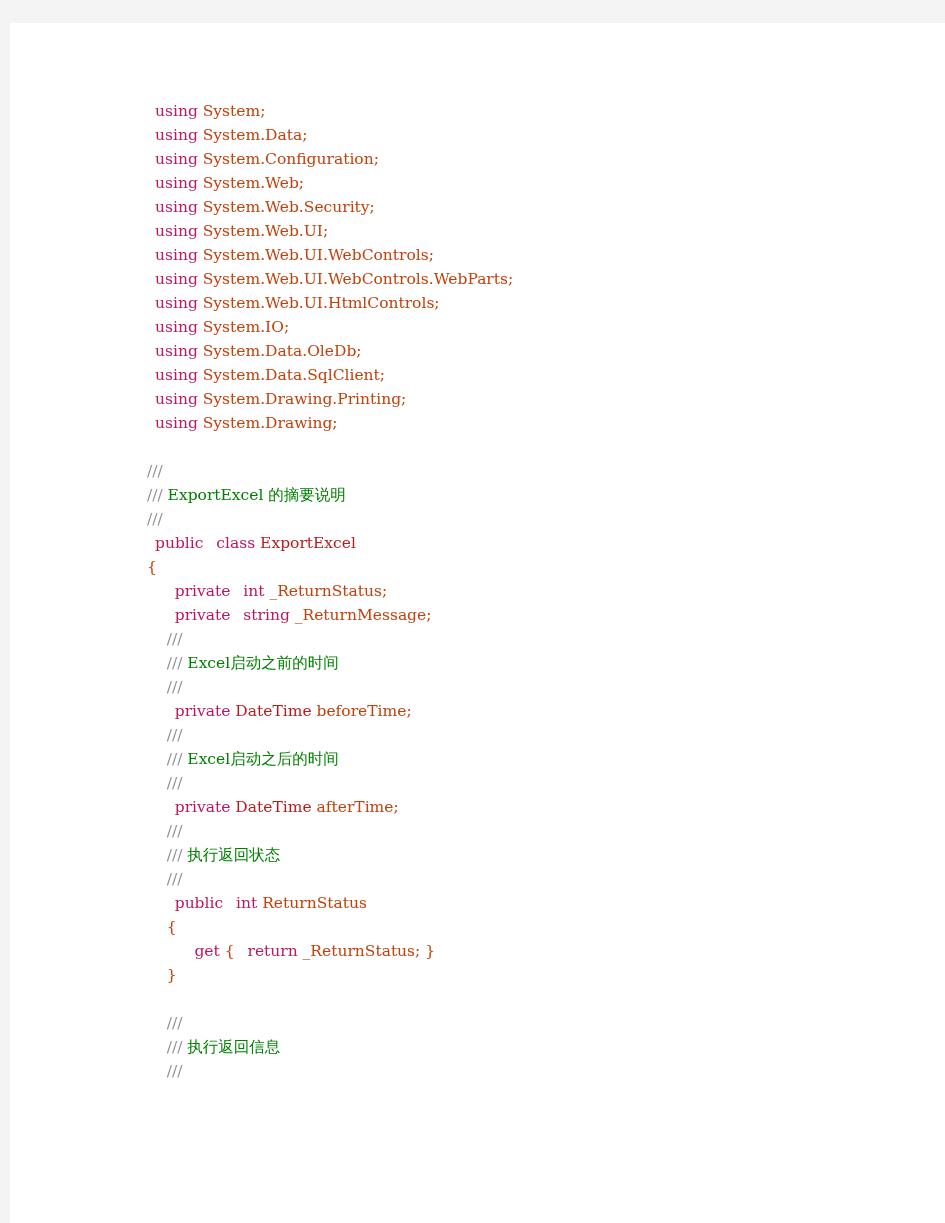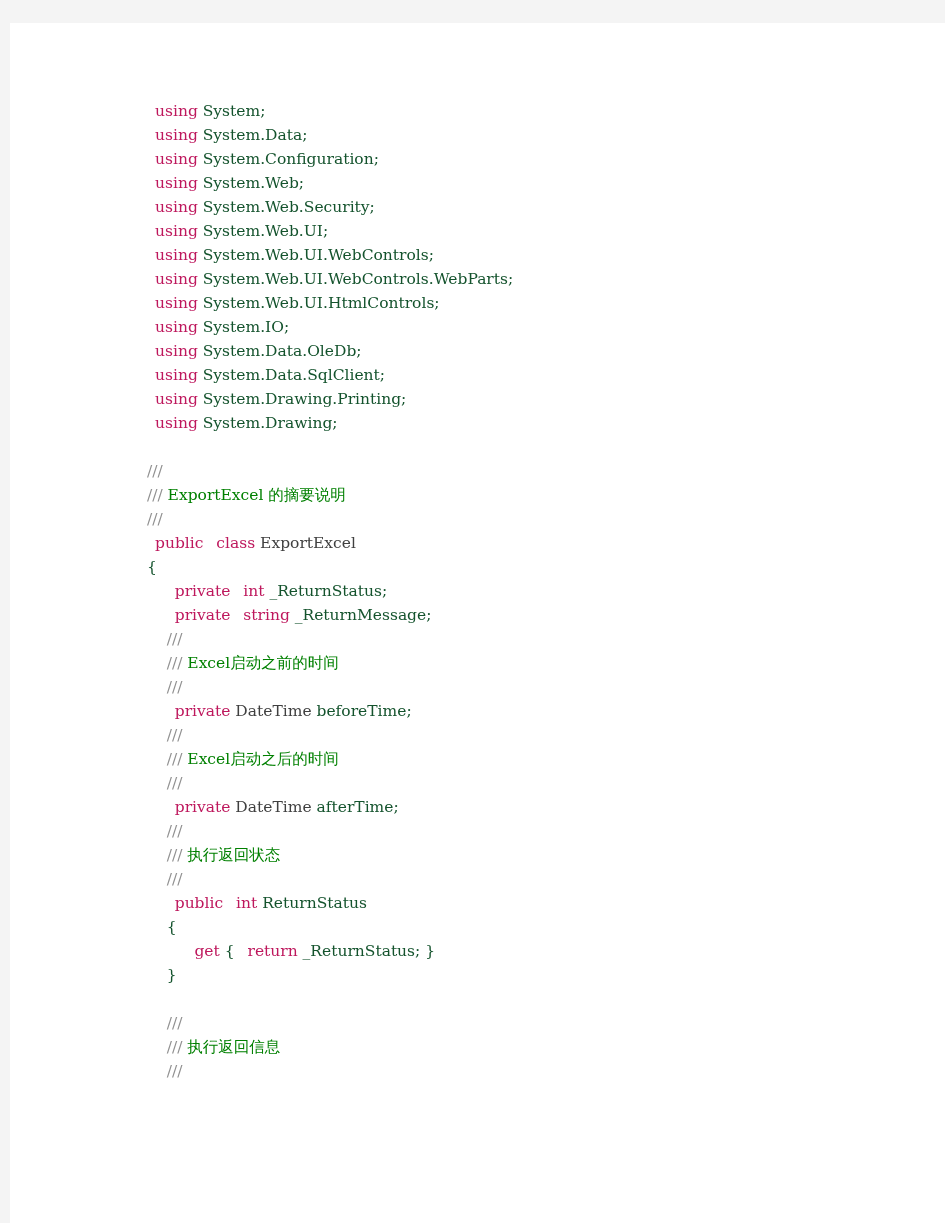--- a/index.html
+++ b/index.html
@@ -30,23 +30,23 @@
     font-size: 15.5px;
     line-height: 24px;
     white-space: pre;
     letter-spacing: 0px;
   }
   .line {
     height: 24px;
     white-space: pre;
   }
   .kw   { color: #be185d; margin-left: 8px; }
-  .type { color: #404040; }
+  .type { color: #b91c1c; }
   .cmt  { color: #008000; margin-top: 23px; }
-  .pln  { color: #14532d; }
+  .pln  { color: #c2410c; }
   .cmt-slash { color: #909090; }
 </style>
 </head>
 <body>
 
 <div id="page">
   <div id="code-listing"><div class="line"><span class="kw">using </span><span class="pln">System;</span></div><div class="line"><span class="kw">using </span><span class="pln">System.Data;</span></div><div class="line"><span class="kw">using </span><span class="pln">System.Configuration;</span></div><div class="line"><span class="kw">using </span><span class="pln">System.Web;</span></div><div class="line"><span class="kw">using </span><span class="pln">System.Web.Security;</span></div><div class="line"><span class="kw">using </span><span class="pln">System.Web.UI;</span></div><div class="line"><span class="kw">using </span><span class="pln">System.Web.UI.WebControls;</span></div><div class="line"><span class="kw">using </span><span class="pln">System.Web.UI.WebControls.WebParts;</span></div><div class="line"><span class="kw">using </span><span class="pln">System.Web.UI.HtmlControls;</span></div><div class="line"><span class="kw">using </span><span class="pln">System.IO;</span></div><div class="line"><span class="kw">using </span><span class="pln">System.Data.OleDb;</span></div><div class="line"><span class="kw">using </span><span class="pln">System.Data.SqlClient;</span></div><div class="line"><span class="kw">using </span><span class="pln">System.Drawing.Printing;</span></div><div class="line"><span class="kw">using </span><span class="pln">System.Drawing;</span></div><div class="line">&nbsp;</div><div class="line"><span class="cmt-slash">///</span></div><div class="line"><span class="cmt-slash">/// </span><span class="cmt">ExportExcel 的摘要说明</span></div><div class="line"><span class="cmt-slash">///</span></div><div class="line"><span class="kw">public </span><span class="kw">class </span><span class="type">ExportExcel</span></div><div class="line"><span class="pln">{</span></div><div class="line"><span class="pln">    </span><span class="kw">private </span><span class="kw">int </span><span class="pln">_ReturnStatus;</span></div><div class="line"><span class="pln">    </span><span class="kw">private </span><span class="kw">string </span><span class="pln">_ReturnMessage;</span></div><div class="line"><span class="pln">    </span><span class="cmt-slash">///</span></div><div class="line"><span class="pln">    </span><span class="cmt-slash">/// </span><span class="cmt">Excel启动之前的时间</span></div><div class="line"><span class="pln">    </span><span class="cmt-slash">///</span></div><div class="line"><span class="pln">    </span><span class="kw">private </span><span class="type">DateTime </span><span class="pln">beforeTime;</span></div><div class="line"><span class="pln">    </span><span class="cmt-slash">///</span></div><div class="line"><span class="pln">    </span><span class="cmt-slash">/// </span><span class="cmt">Excel启动之后的时间</span></div><div class="line"><span class="pln">    </span><span class="cmt-slash">///</span></div><div class="line"><span class="pln">    </span><span class="kw">private </span><span class="type">DateTime </span><span class="pln">afterTime;</span></div><div class="line"><span class="pln">    </span><span class="cmt-slash">///</span></div><div class="line"><span class="pln">    </span><span class="cmt-slash">/// </span><span class="cmt">执行返回状态</span></div><div class="line"><span class="pln">    </span><span class="cmt-slash">///</span></div><div class="line"><span class="pln">    </span><span class="kw">public </span><span class="kw">int </span><span class="pln">ReturnStatus</span></div><div class="line"><span class="pln">    </span><span class="pln">{</span></div><div class="line"><span class="pln">        </span><span class="kw">get </span><span class="pln">{ </span><span class="kw">return </span><span class="pln">_ReturnStatus; }</span></div><div class="line"><span class="pln">    </span><span class="pln">}</span></div><div class="line">&nbsp;</div><div class="line"><span class="pln">    </span><span class="cmt-slash">///</span></div><div class="line"><span class="pln">    </span><span class="cmt-slash">/// </span><span class="cmt">执行返回信息</span></div><div class="line"><span class="pln">    </span><span class="cmt-slash">///</span></div></div>
 </div>
 
 </body></html>

